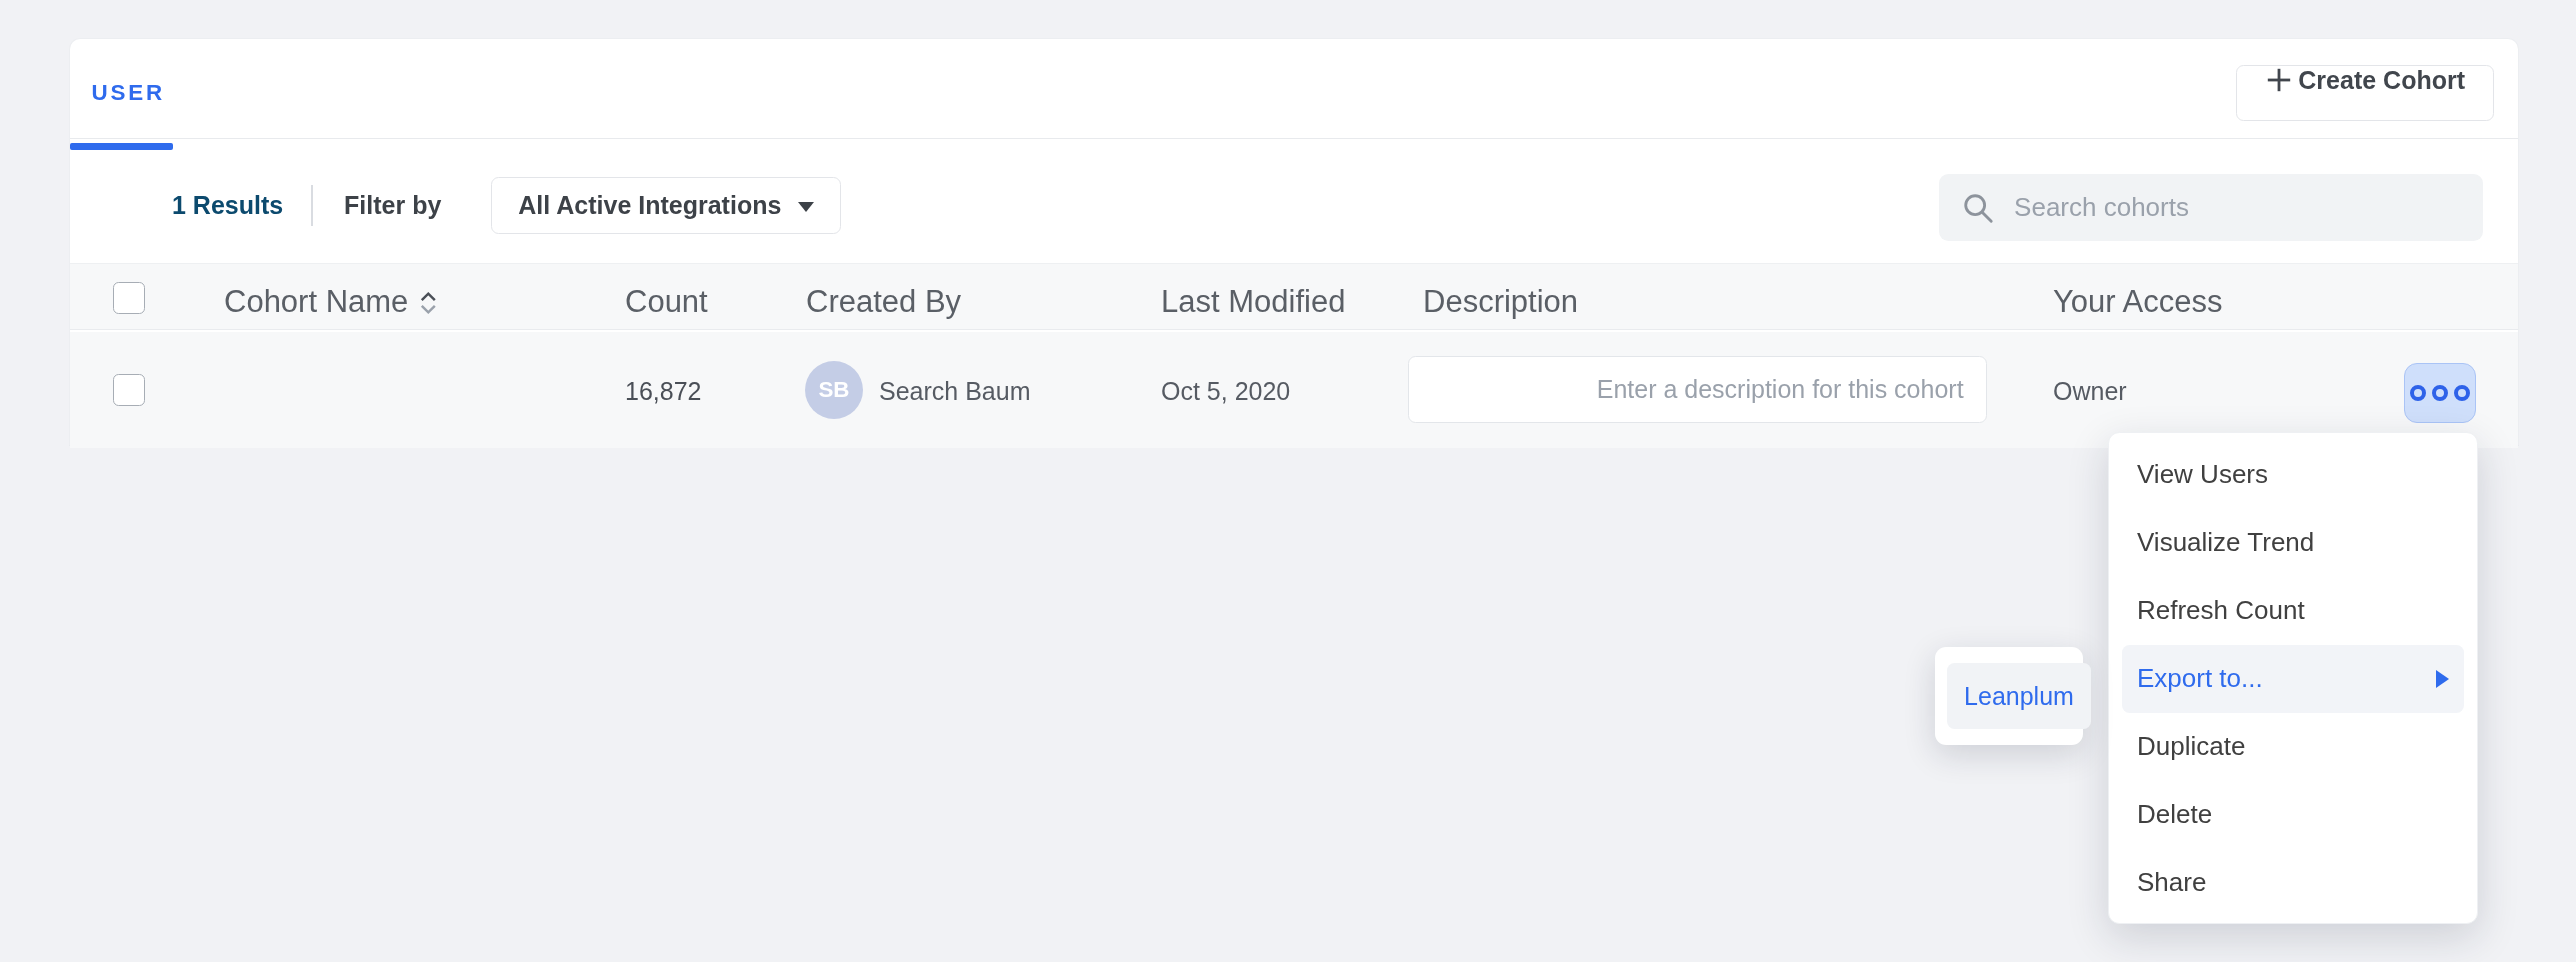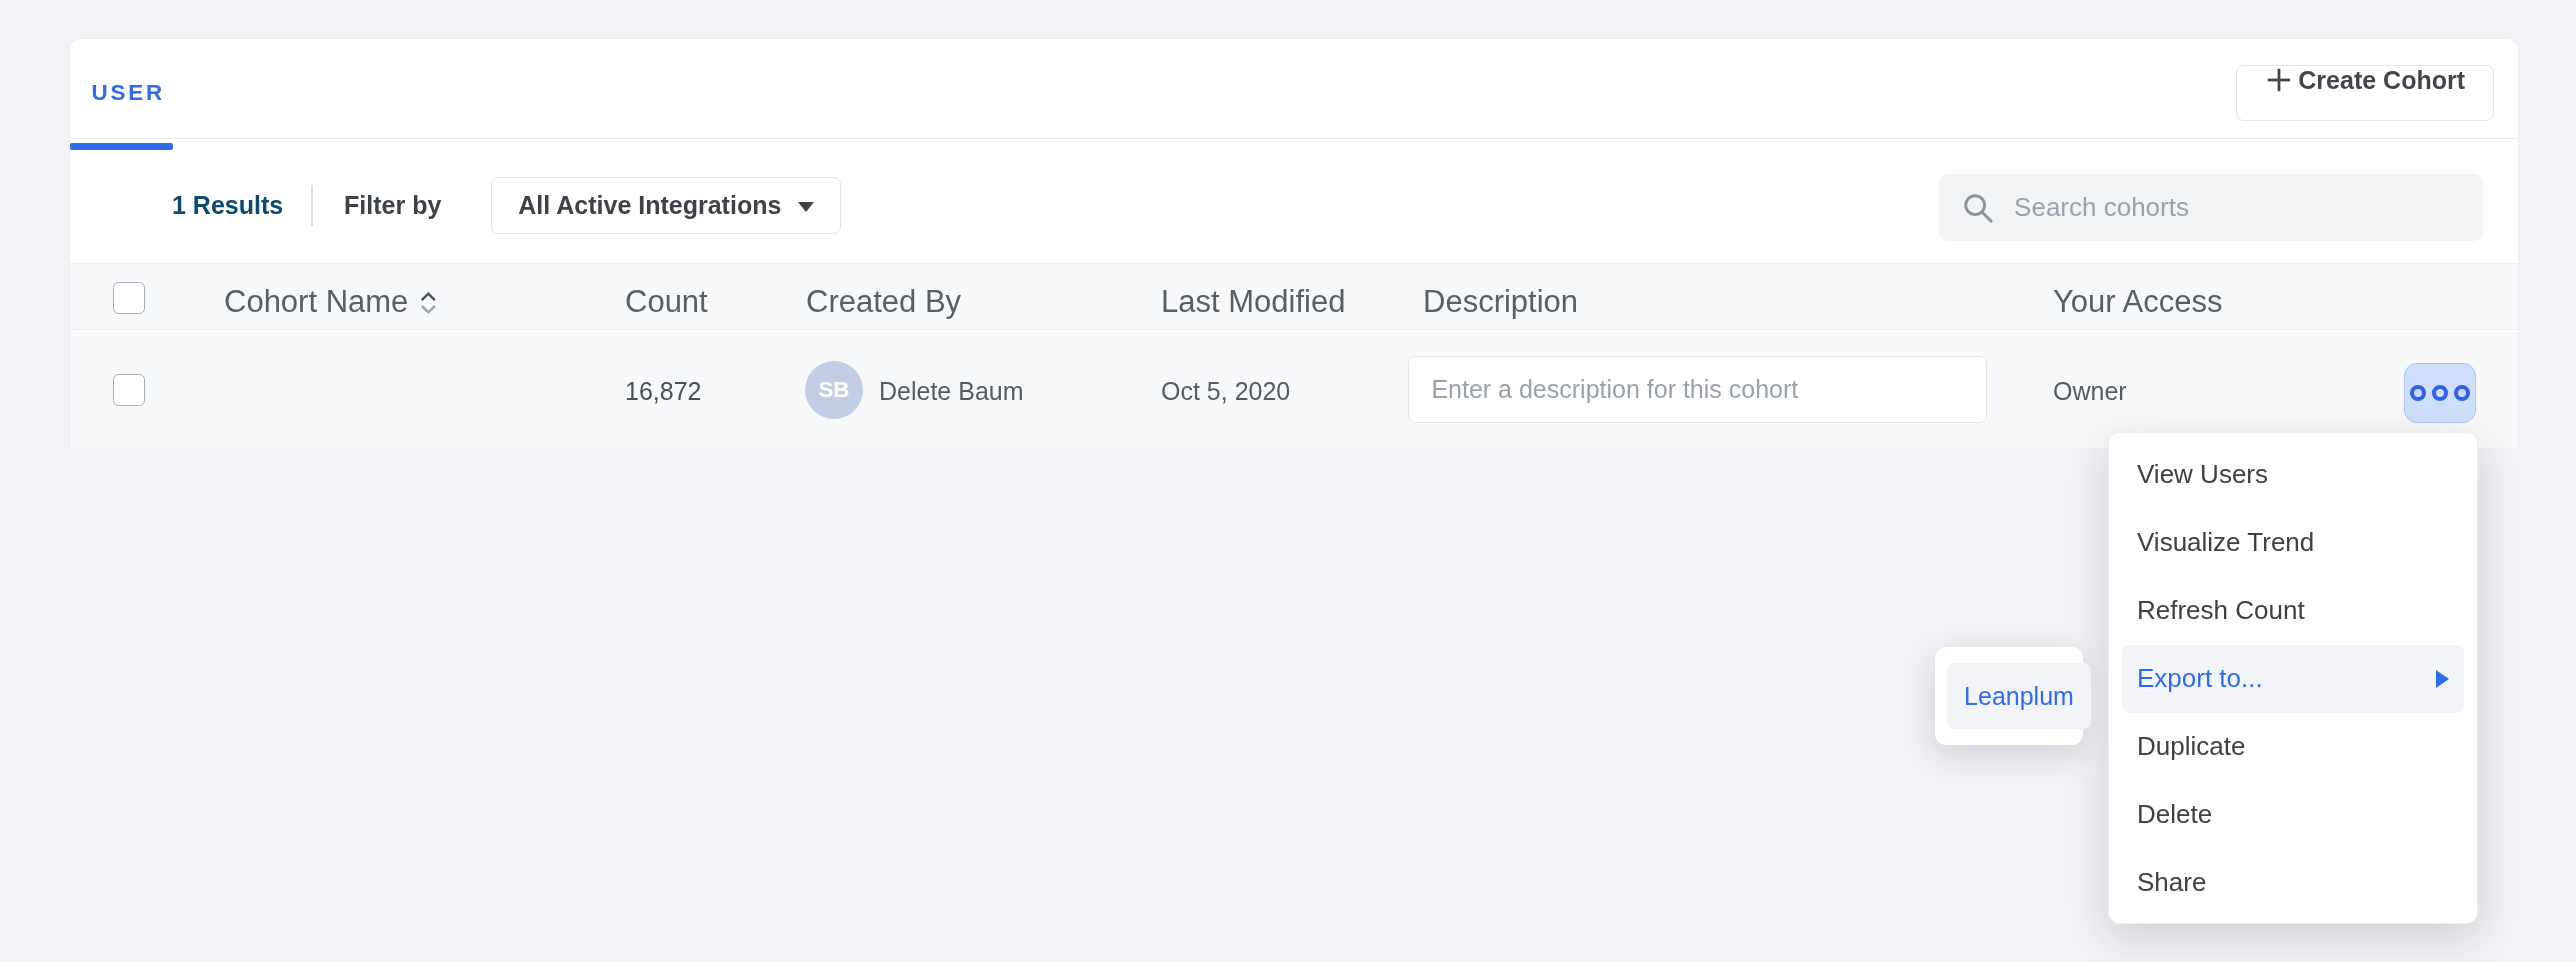--- a/index.html
+++ b/index.html
@@ -75,21 +75,21 @@
     font-size:25px; line-height:35px; color:#2f6bed; text-decoration:none; cursor:pointer;
   }
   .avatar {
     position:absolute; left:735px; top:29px; width:58px; height:58px; border-radius:50%;
     background:#c4cde6; color:#fff; font-size:22.4px; font-weight:600;
     display:flex; align-items:center; justify-content:center;
   }
   .desc-input {
     position:absolute; left:1338px; top:24px; width:579px; height:67px;
     background:#fff; border:1.9px solid #e3e6ea; border-radius:7.5px; padding:0 22.4px;
-    font-family:"Liberation Sans", sans-serif; font-size:25px; color:#41464d; outline:none;
+    font-family:"Liberation Sans", sans-serif; font-size:25px; color:#41464d; outline:none;text-align:right;
   }
   .desc-input::placeholder { color:#9aa1ab; }
   .more-btn {
     position:absolute; left:2334px; top:31px; width:72px; height:60px;
     background:#cfdffb; border:1.9px solid #aac4f6; border-radius:13px;
     display:flex; align-items:center; justify-content:center; gap:5.6px; cursor:pointer;
   }
   .dot-ring { width:16px; height:16px; border:4.7px solid #2e62e9; border-radius:50%; background:transparent; }
 
   
@@ -165,21 +165,21 @@
     <div class="th" style="left:736px;">Created By</div>
     <div class="th" style="left:1091px;">Last Modified</div>
     <div class="th" style="left:1353px;">Description</div>
     <div class="th" style="left:1983px;">Your Access</div>
   </div>
 
   <div class="trow">
     <div class="checkbox" style="left:43px; top:42px;"></div>
     <div class="cell" style="left:555px; top:45px; color:#4a4f57;">16,872</div>
     <div class="avatar">SB</div>
-    <div class="cell" style="left:809px; top:45px;">Delete Baum</div>
+    <div class="cell" style="left:809px; top:45px;">Search Baum</div>
     <div class="cell" style="left:1091px; top:45px;">Oct 5, 2020</div>
     <input class="desc-input" type="text" placeholder="Enter a description for this cohort" style="">
     <div class="cell" style="left:1983px; top:45px;">Owner</div>
     <button class="more-btn">
       <span class="dot-ring"></span>
       <span class="dot-ring"></span>
       <span class="dot-ring"></span>
     </button>
   </div>
 </div>

